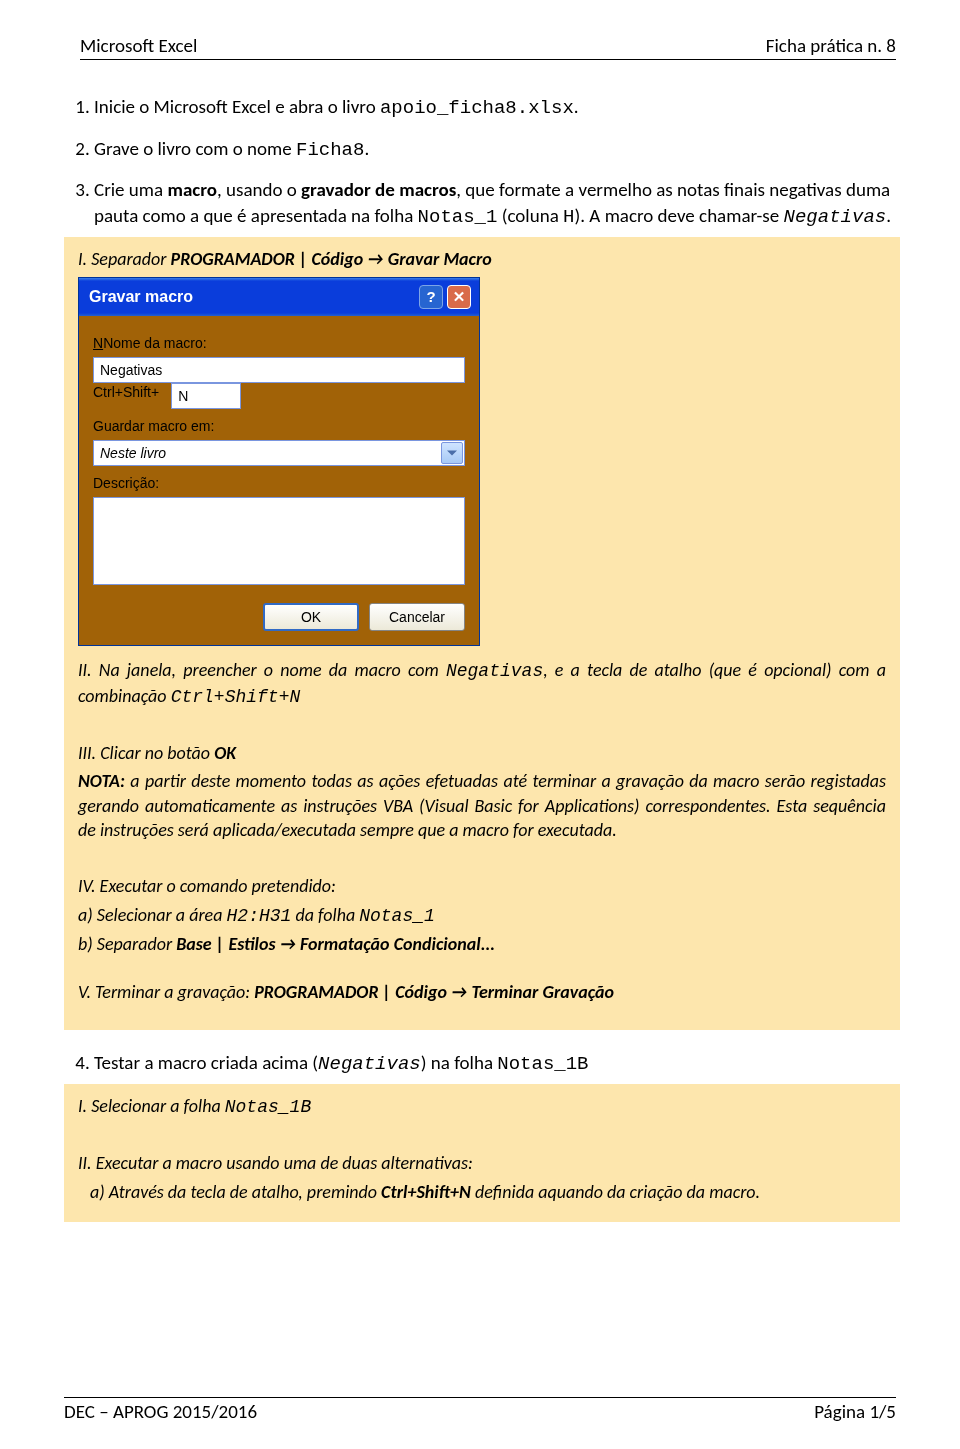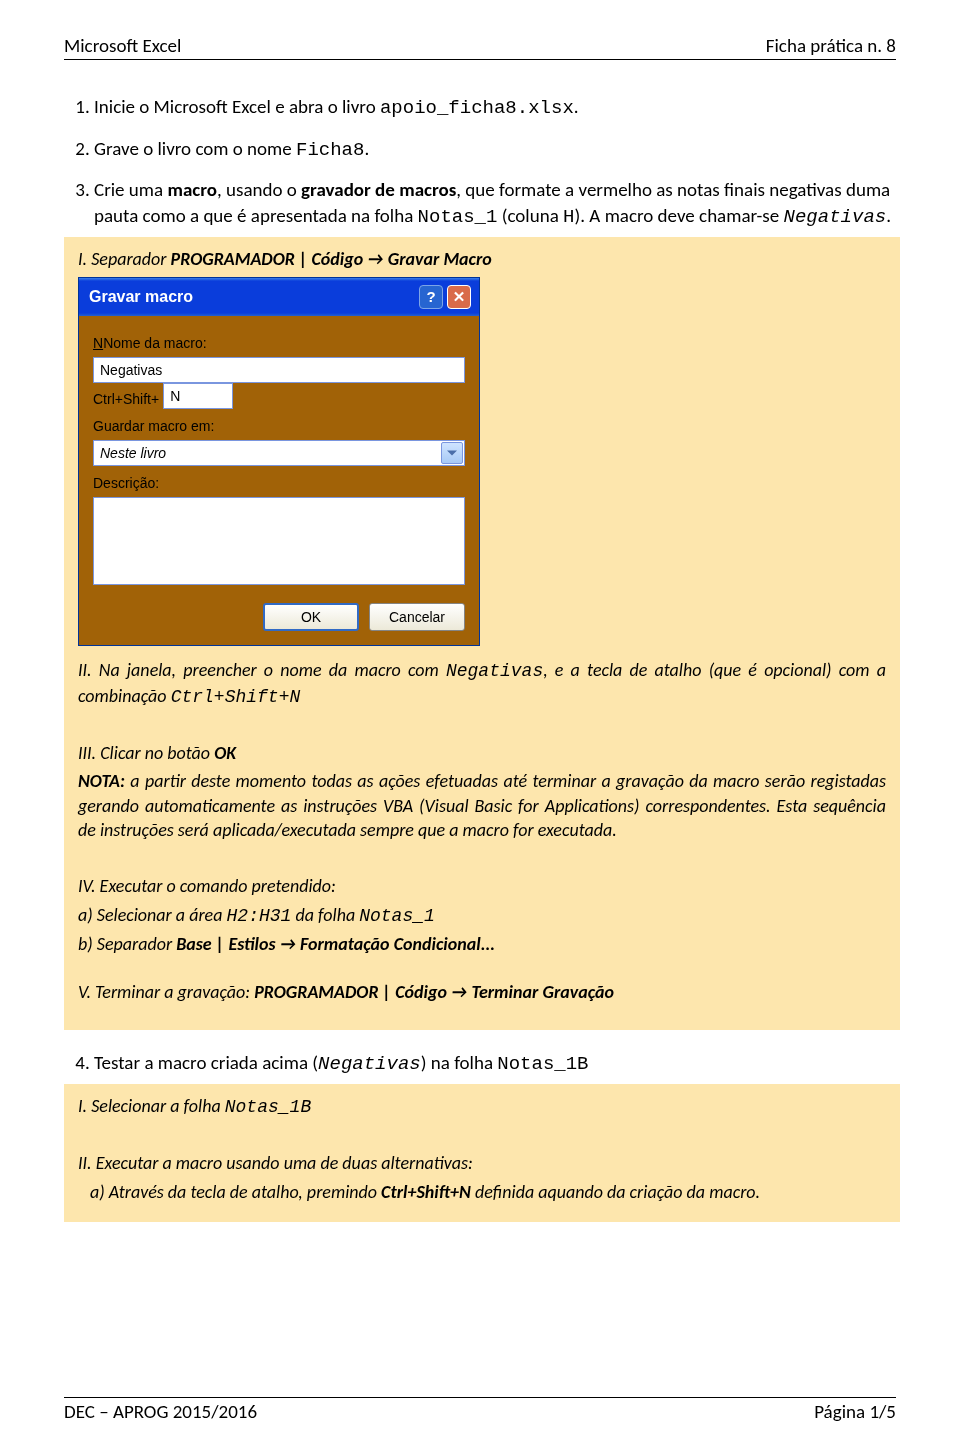--- a/index.html
+++ b/index.html
@@ -15,20 +15,21 @@
     position: relative;
     min-height: 1449px;
   }
   .hdr-row {
     display: flex;
     justify-content: space-between;
     font-size: 19px;
     border-bottom: 1.5px solid #000;
     padding-bottom: 2px;
     margin-bottom: 34px;
+    margin-left: 16px;
   }
   ol.main-list {
     padding-left: 30px;
     margin: 0;
     font-size: 19px;
   }
   ol.main-list > li {
     margin-bottom: 14px;
     line-height: 1.35;
   }
@@ -96,21 +97,21 @@
   .xp-input, .xp-select {
     width: 100%;
     border: 1px solid #7a96df;
     background: #fff;
     height: 26px;
     padding: 2px 6px;
     font-family: inherit;
     font-size: 14px;
   }
   .xp-input.small { width: 70px; }
-  .shortcut-row { display: flex; align-items: flex-end; gap: 4px; }
+  .shortcut-row { display: flex; align-items: flex-start; gap: 12px; }
   .xp-select-wrap { position: relative; }
   .xp-select {
     appearance: none;
     font-style: italic;
     -webkit-appearance: none;
   }
   .xp-select-wrap::after {
     content: "";
     position: absolute;
     right: 2px; top: 2px; bottom: 2px;

